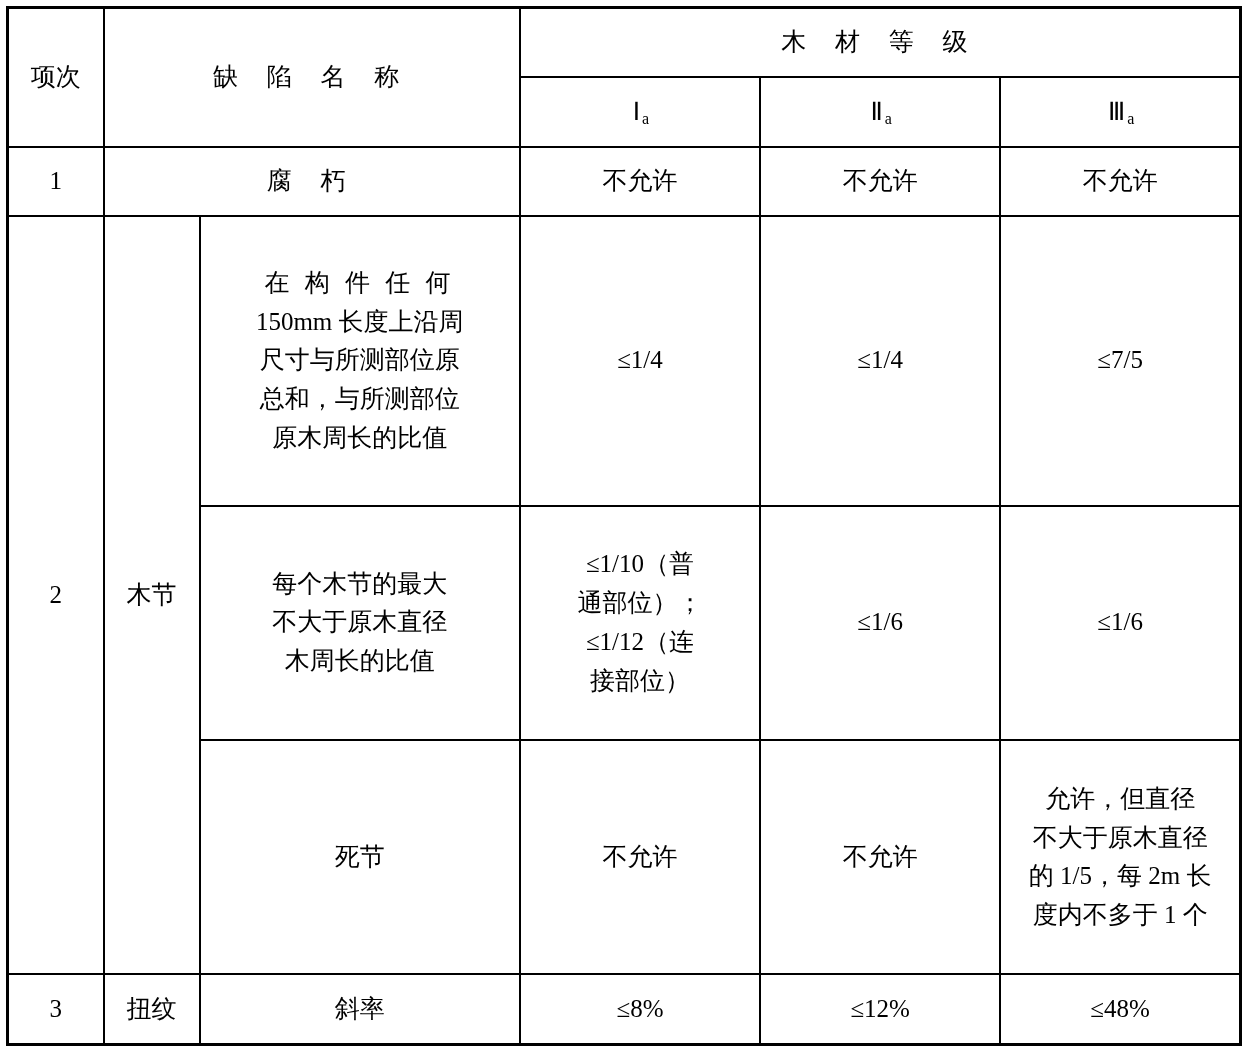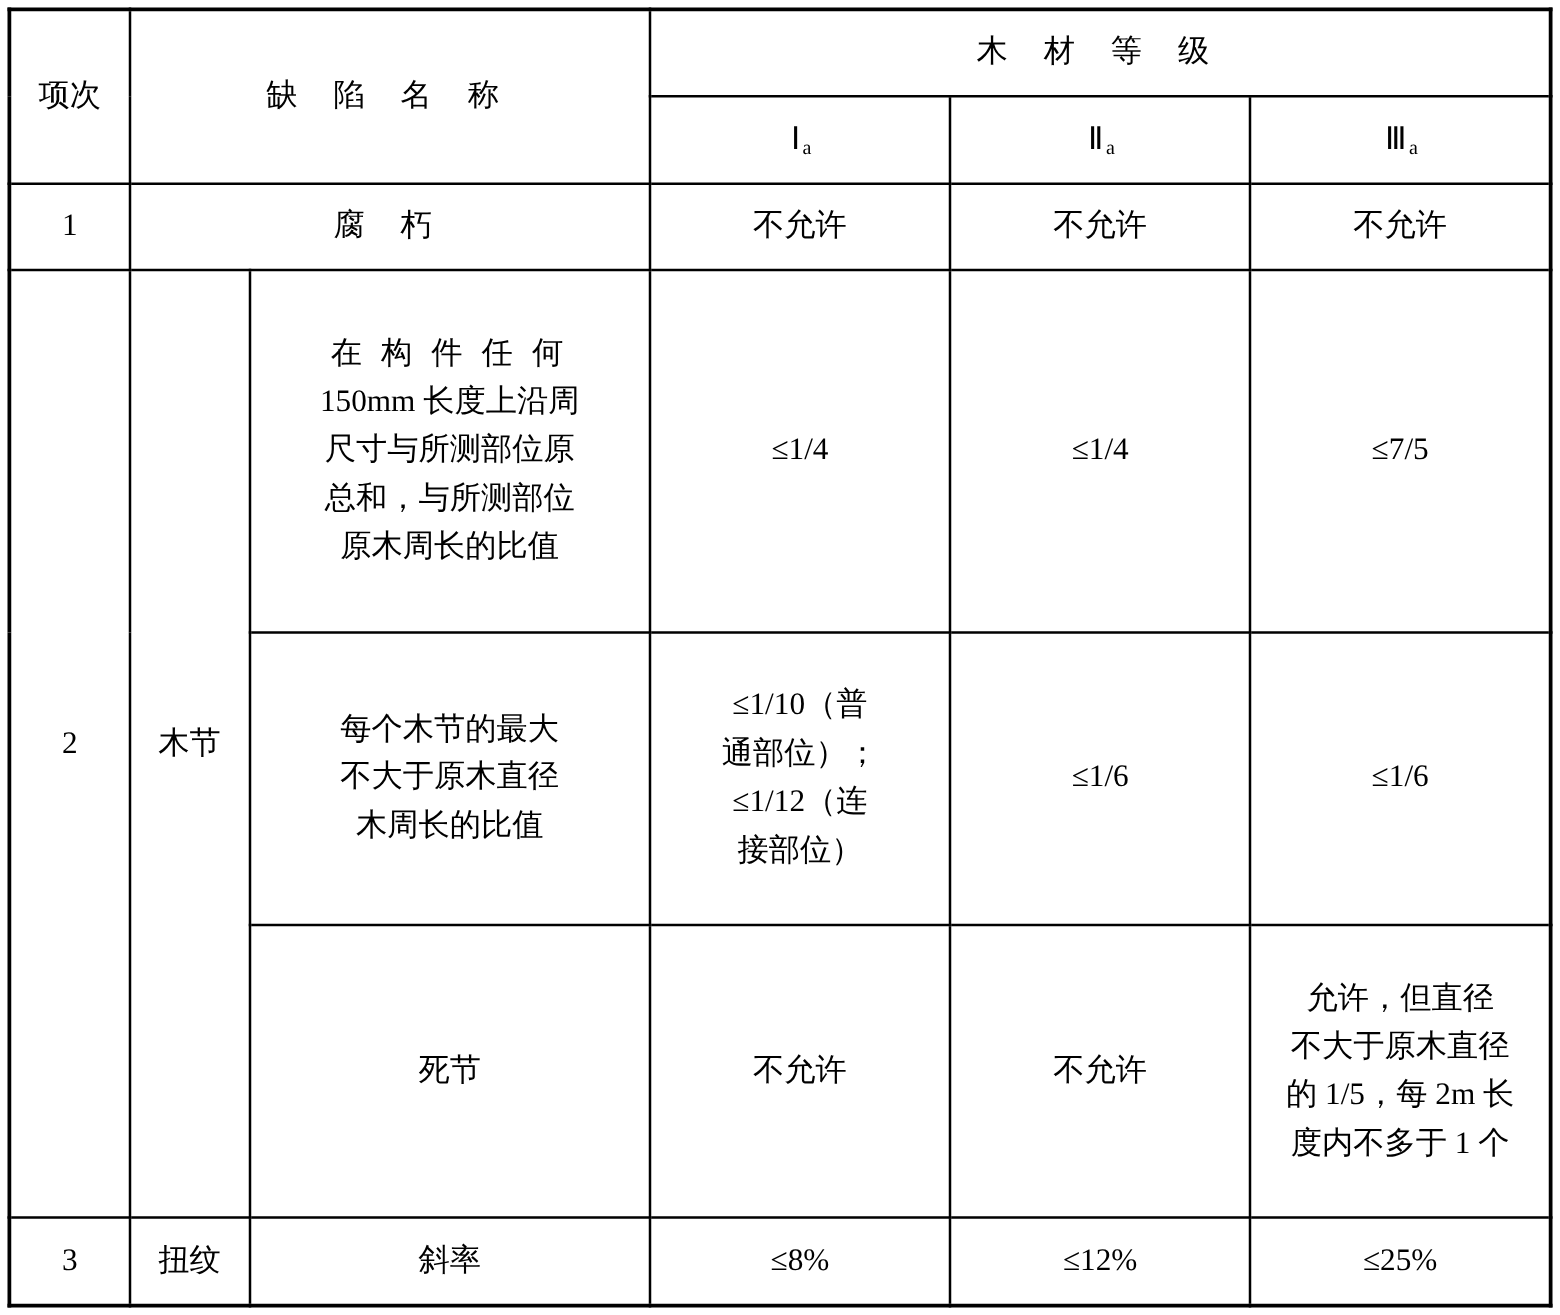--- a/index.html
+++ b/index.html
@@ -146,17 +146,17 @@
           <div>度内不多于 1 个</div>
         </td>
       </tr>
 
       <tr>
         <td>3</td>
         <td>扭纹</td>
         <td>斜率</td>
         <td>≤8%</td>
         <td>≤12%</td>
-        <td>≤25%</td>
+        <td>≤48%</td>
       </tr>
     </tbody>
   </table>
 </div>
 
 </body></html>

